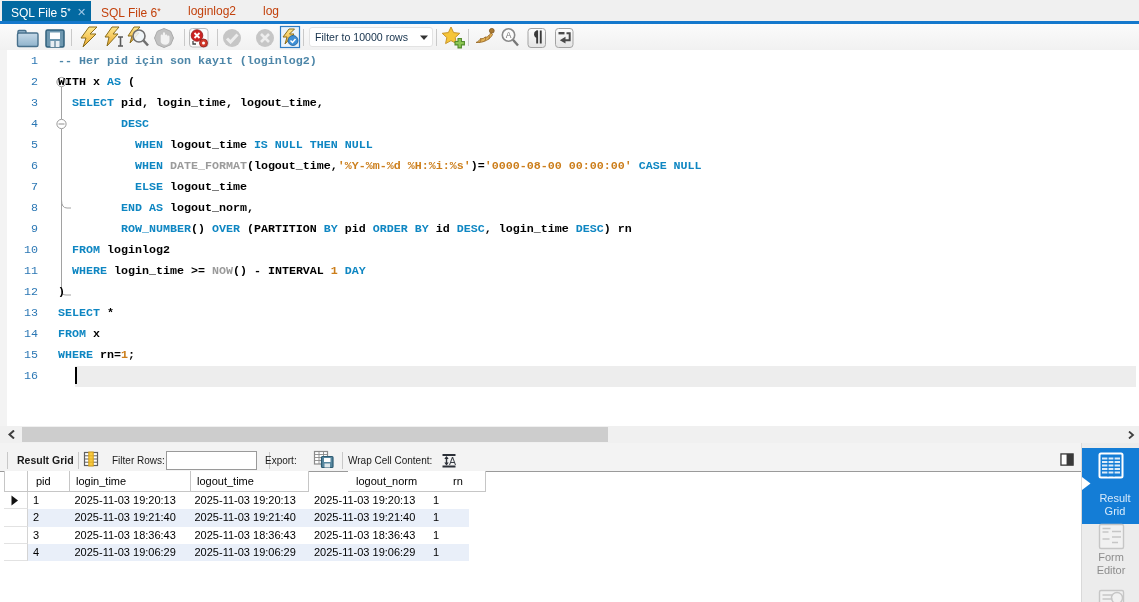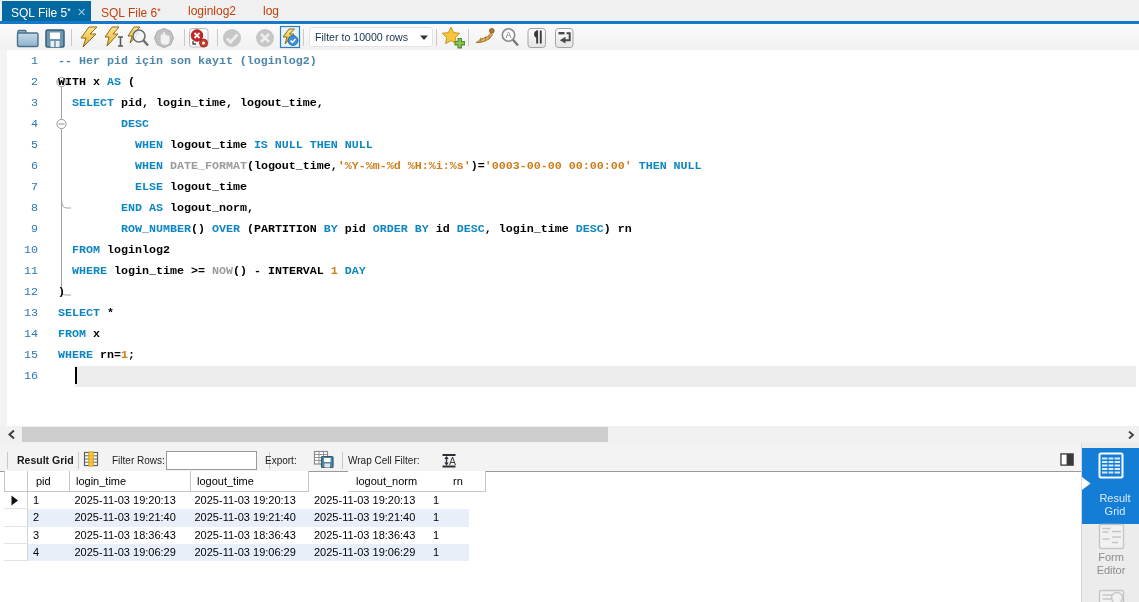--- a/index.html
+++ b/index.html
@@ -190,21 +190,21 @@
     <circle cx="61.5" cy="32" r="4.6" fill="#ffffff" stroke="#9a9a9a" stroke-width="1"></circle>
     <line x1="58.5" y1="32" x2="64.5" y2="32" stroke="#8f8f8f" stroke-width="1"></line>
     <circle cx="61.5" cy="74" r="4.6" fill="#ffffff" stroke="#9a9a9a" stroke-width="1"></circle>
     <line x1="58.5" y1="74" x2="64.5" y2="74" stroke="#8f8f8f" stroke-width="1"></line>
   </svg>
   <pre id="code"><span class="c">-- Her pid için son kayıt (loginlog2)</span>
 WITH x <span class="k">AS</span> (
   <span class="k">SELECT</span> pid, login_time, logout_time,
          <span class="k">DESC</span>
            <span class="k">WHEN</span> logout_time <span class="k">IS NULL THEN NULL</span>
-           <span class="k">WHEN</span> <span class="f">DATE_FORMAT</span>(logout_time,<span class="o">'%Y-%m-%d %H:%i:%s'</span>)=<span class="o">'0003-00-00 00:00:00'</span> <span class="k">THEN NULL</span>
+           <span class="k">WHEN</span> <span class="f">DATE_FORMAT</span>(logout_time,<span class="o">'%Y-%m-%d %H:%i:%s'</span>)=<span class="o">'0000-08-00 00:00:00'</span> <span class="k">CASE NULL</span>
            <span class="k">ELSE</span> logout_time
          <span class="k">END AS</span> logout_norm,
          <span class="k">ROW_NUMBER</span>() <span class="k">OVER</span> (PARTITION <span class="k">BY</span> pid <span class="k">ORDER BY</span> id <span class="k">DESC</span>, login_time <span class="k">DESC</span>) rn
   <span class="k">FROM</span> loginlog2
   <span class="k">WHERE</span> login_time &gt;= <span class="f">NOW</span>() - INTERVAL <span class="o">1</span> <span class="k">DAY</span>
 )
 <span class="k">SELECT</span> *
 <span class="k">FROM</span> x
 <span class="k">WHERE</span> rn=<span class="o">1</span>;
 </pre>
@@ -223,21 +223,21 @@
 <div id="result" class="abs">
   <div id="rtoolbar" class="abs">
     <div class="rsep" style="left:7px;"></div>
     <div class="rlabel" style="left:17px;top:11px;font-weight:bold;font-size:10.5px;">Result Grid</div>
     <div class="rsep" style="left:78px;"></div>
     <div class="rlabel" style="left:112px;text-align:center;">Filter Rows:</div>
     <div id="filterinput"></div>
     <div class="rsep" style="left:269px;"></div>
     <div class="rlabel" style="left:265px;">Export:</div>
     <div class="rsep" style="left:342px;"></div>
-    <div class="rlabel" style="left:348px;">Wrap Cell Filter:</div>
+    <div class="rlabel" style="left:348px;">Wrap Cell Content:</div>
     <svg id="rticons" class="abs" style="left:0;top:0;" width="1081" height="28" viewBox="0 0 1081 28">
 
       <rect x="84.5" y="9.5" width="13" height="13" fill="#ffffff" stroke="#5f5f5f" stroke-width="1.2"></rect>
       <path d="M84.5 12.8 h13 M84.5 16 h13 M84.5 19.2 h13" stroke="#5f5f5f" stroke-width="1"></path>
       <rect x="88.8" y="9" width="4.4" height="14" fill="#f8c93d" stroke="#cf9c1d" stroke-width="1"></rect>
       <path d="M88.8 12.8 h4.4 M88.8 16 h4.4 M88.8 19.2 h4.4" stroke="#e2b12c" stroke-width="1"></path>
 
       <rect x="314.5" y="8.5" width="13" height="12.5" fill="#ffffff" stroke="#8a8a8a" stroke-width="1.2"></rect>
       <path d="M314.5 11.5 h13 M314.5 14.5 h13 M314.5 17.5 h13 M319 8.5 v12.5 M323.5 8.5 v12.5" stroke="#8a8a8a" stroke-width="0.9"></path>
       <rect x="321.5" y="13.5" width="11.5" height="11" rx="1" fill="#57879f" stroke="#2c5b72" stroke-width="1.2"></rect>

